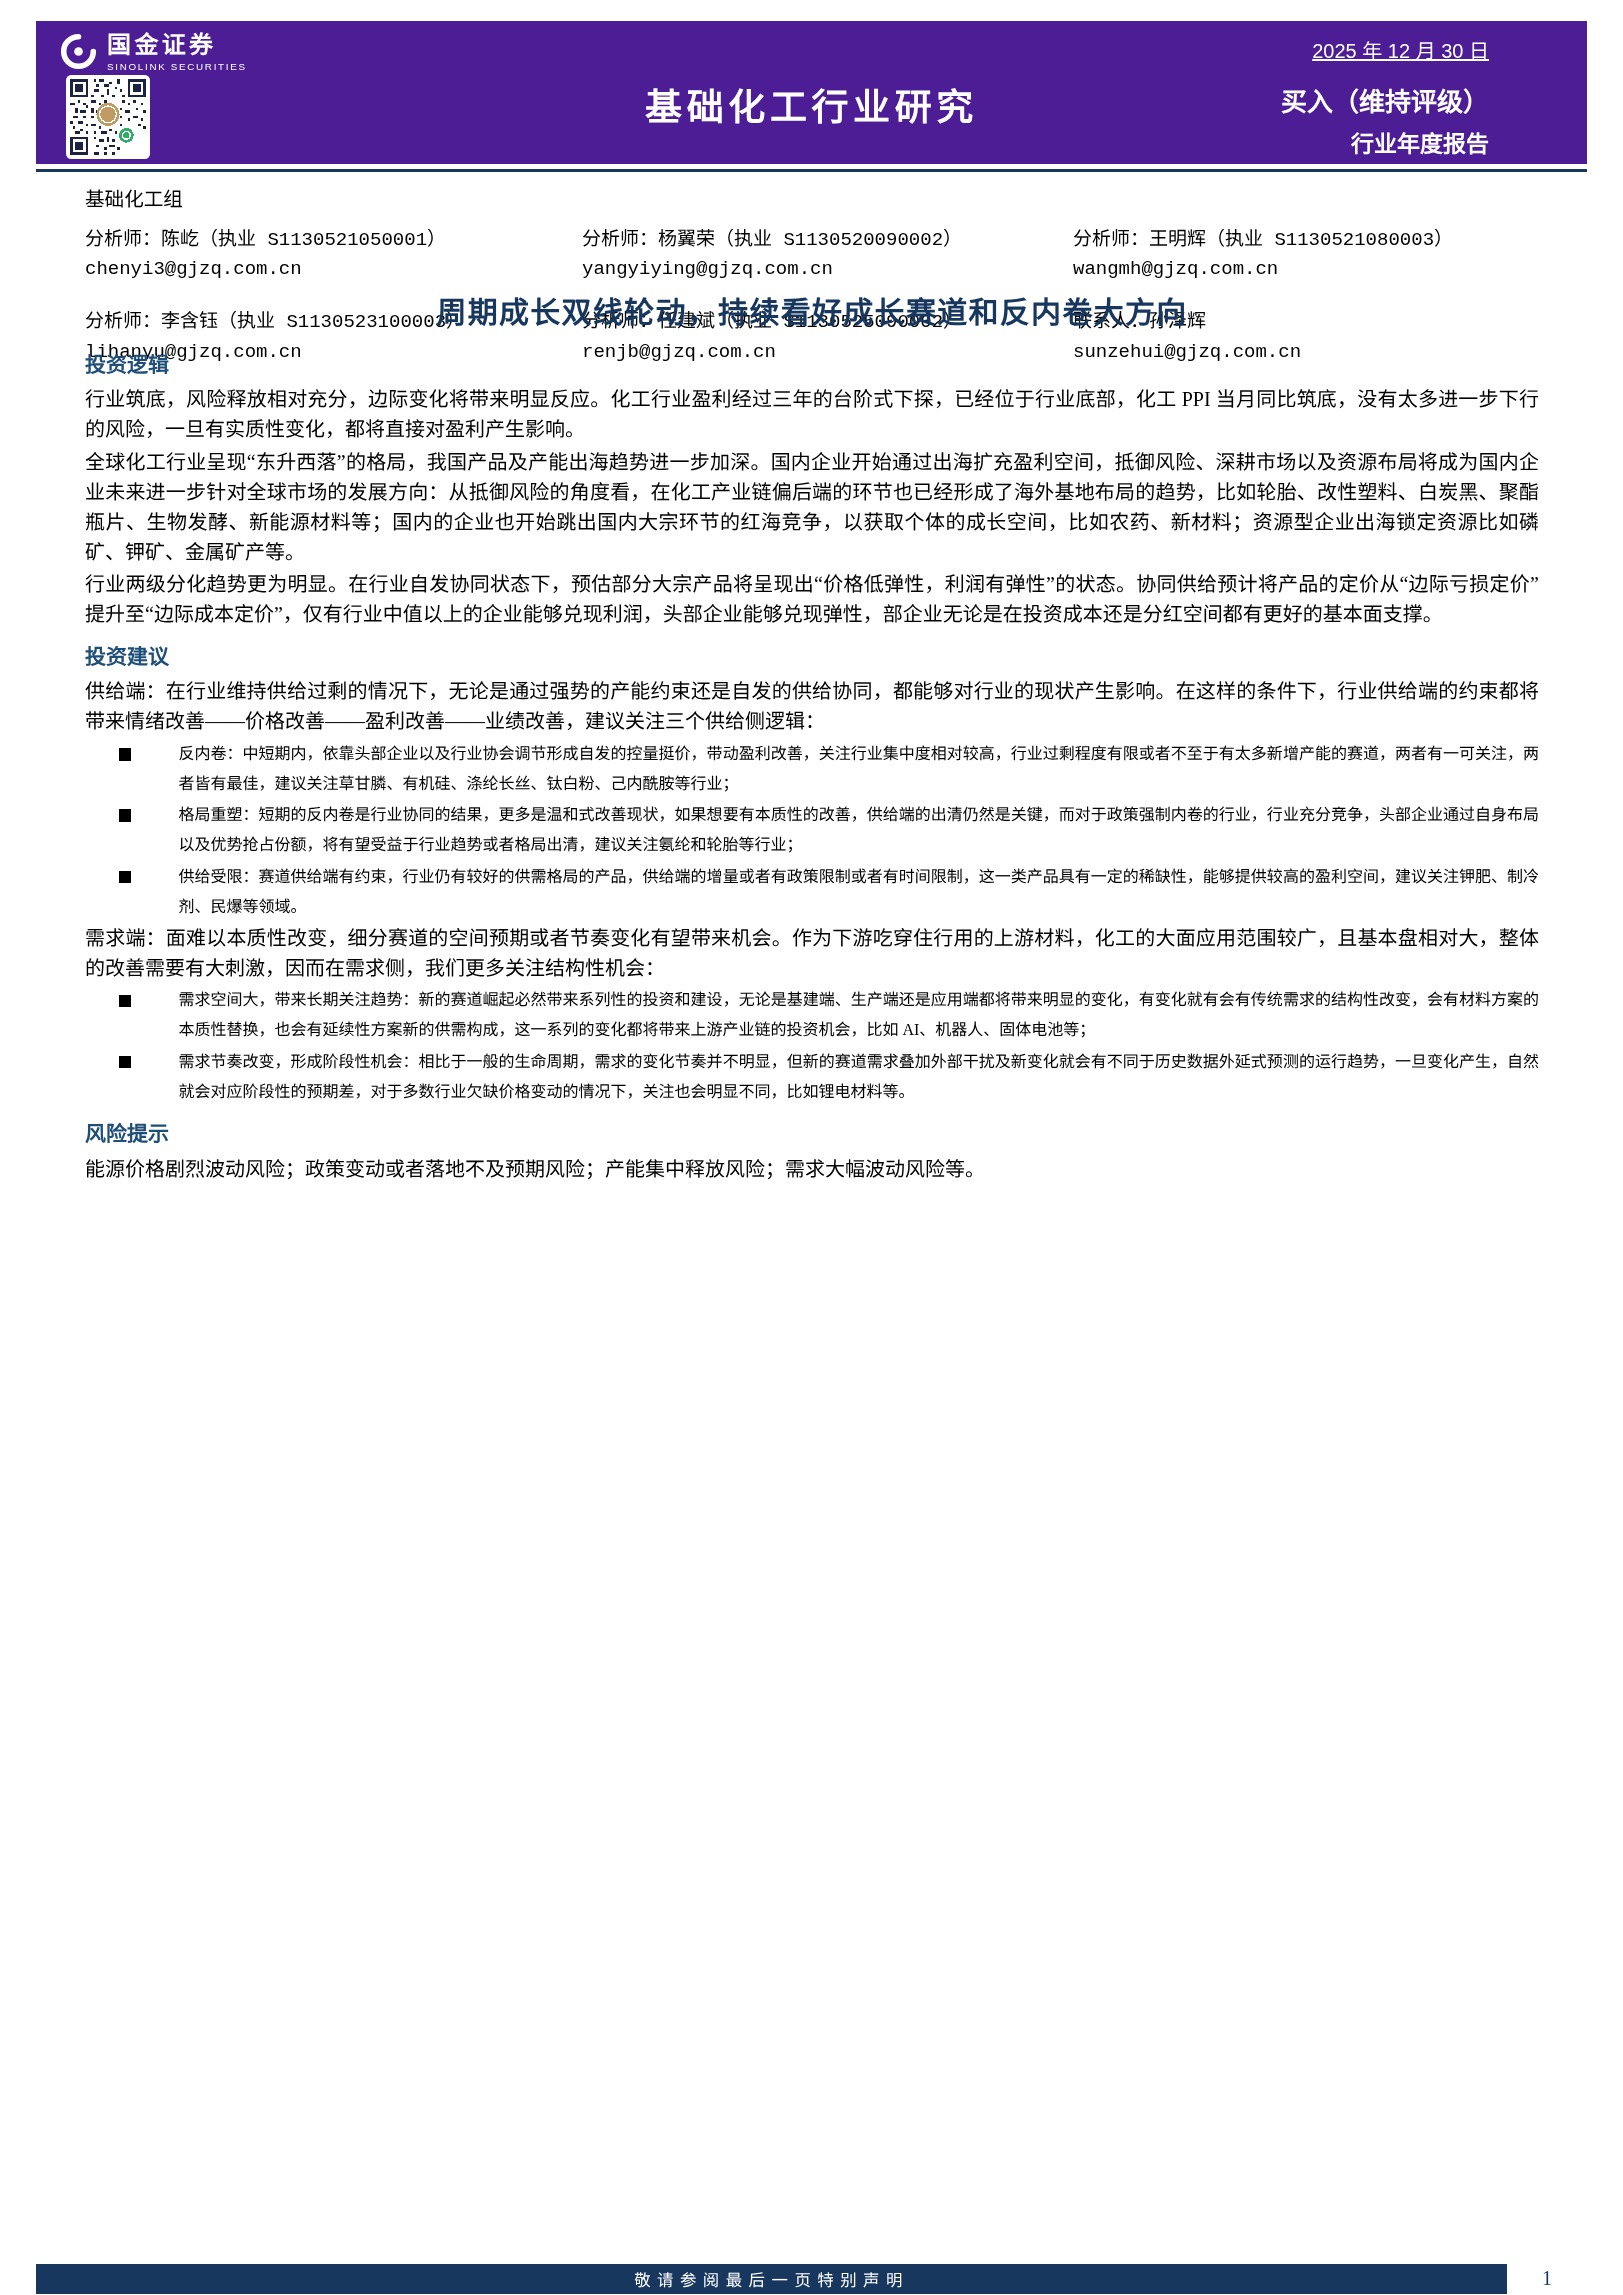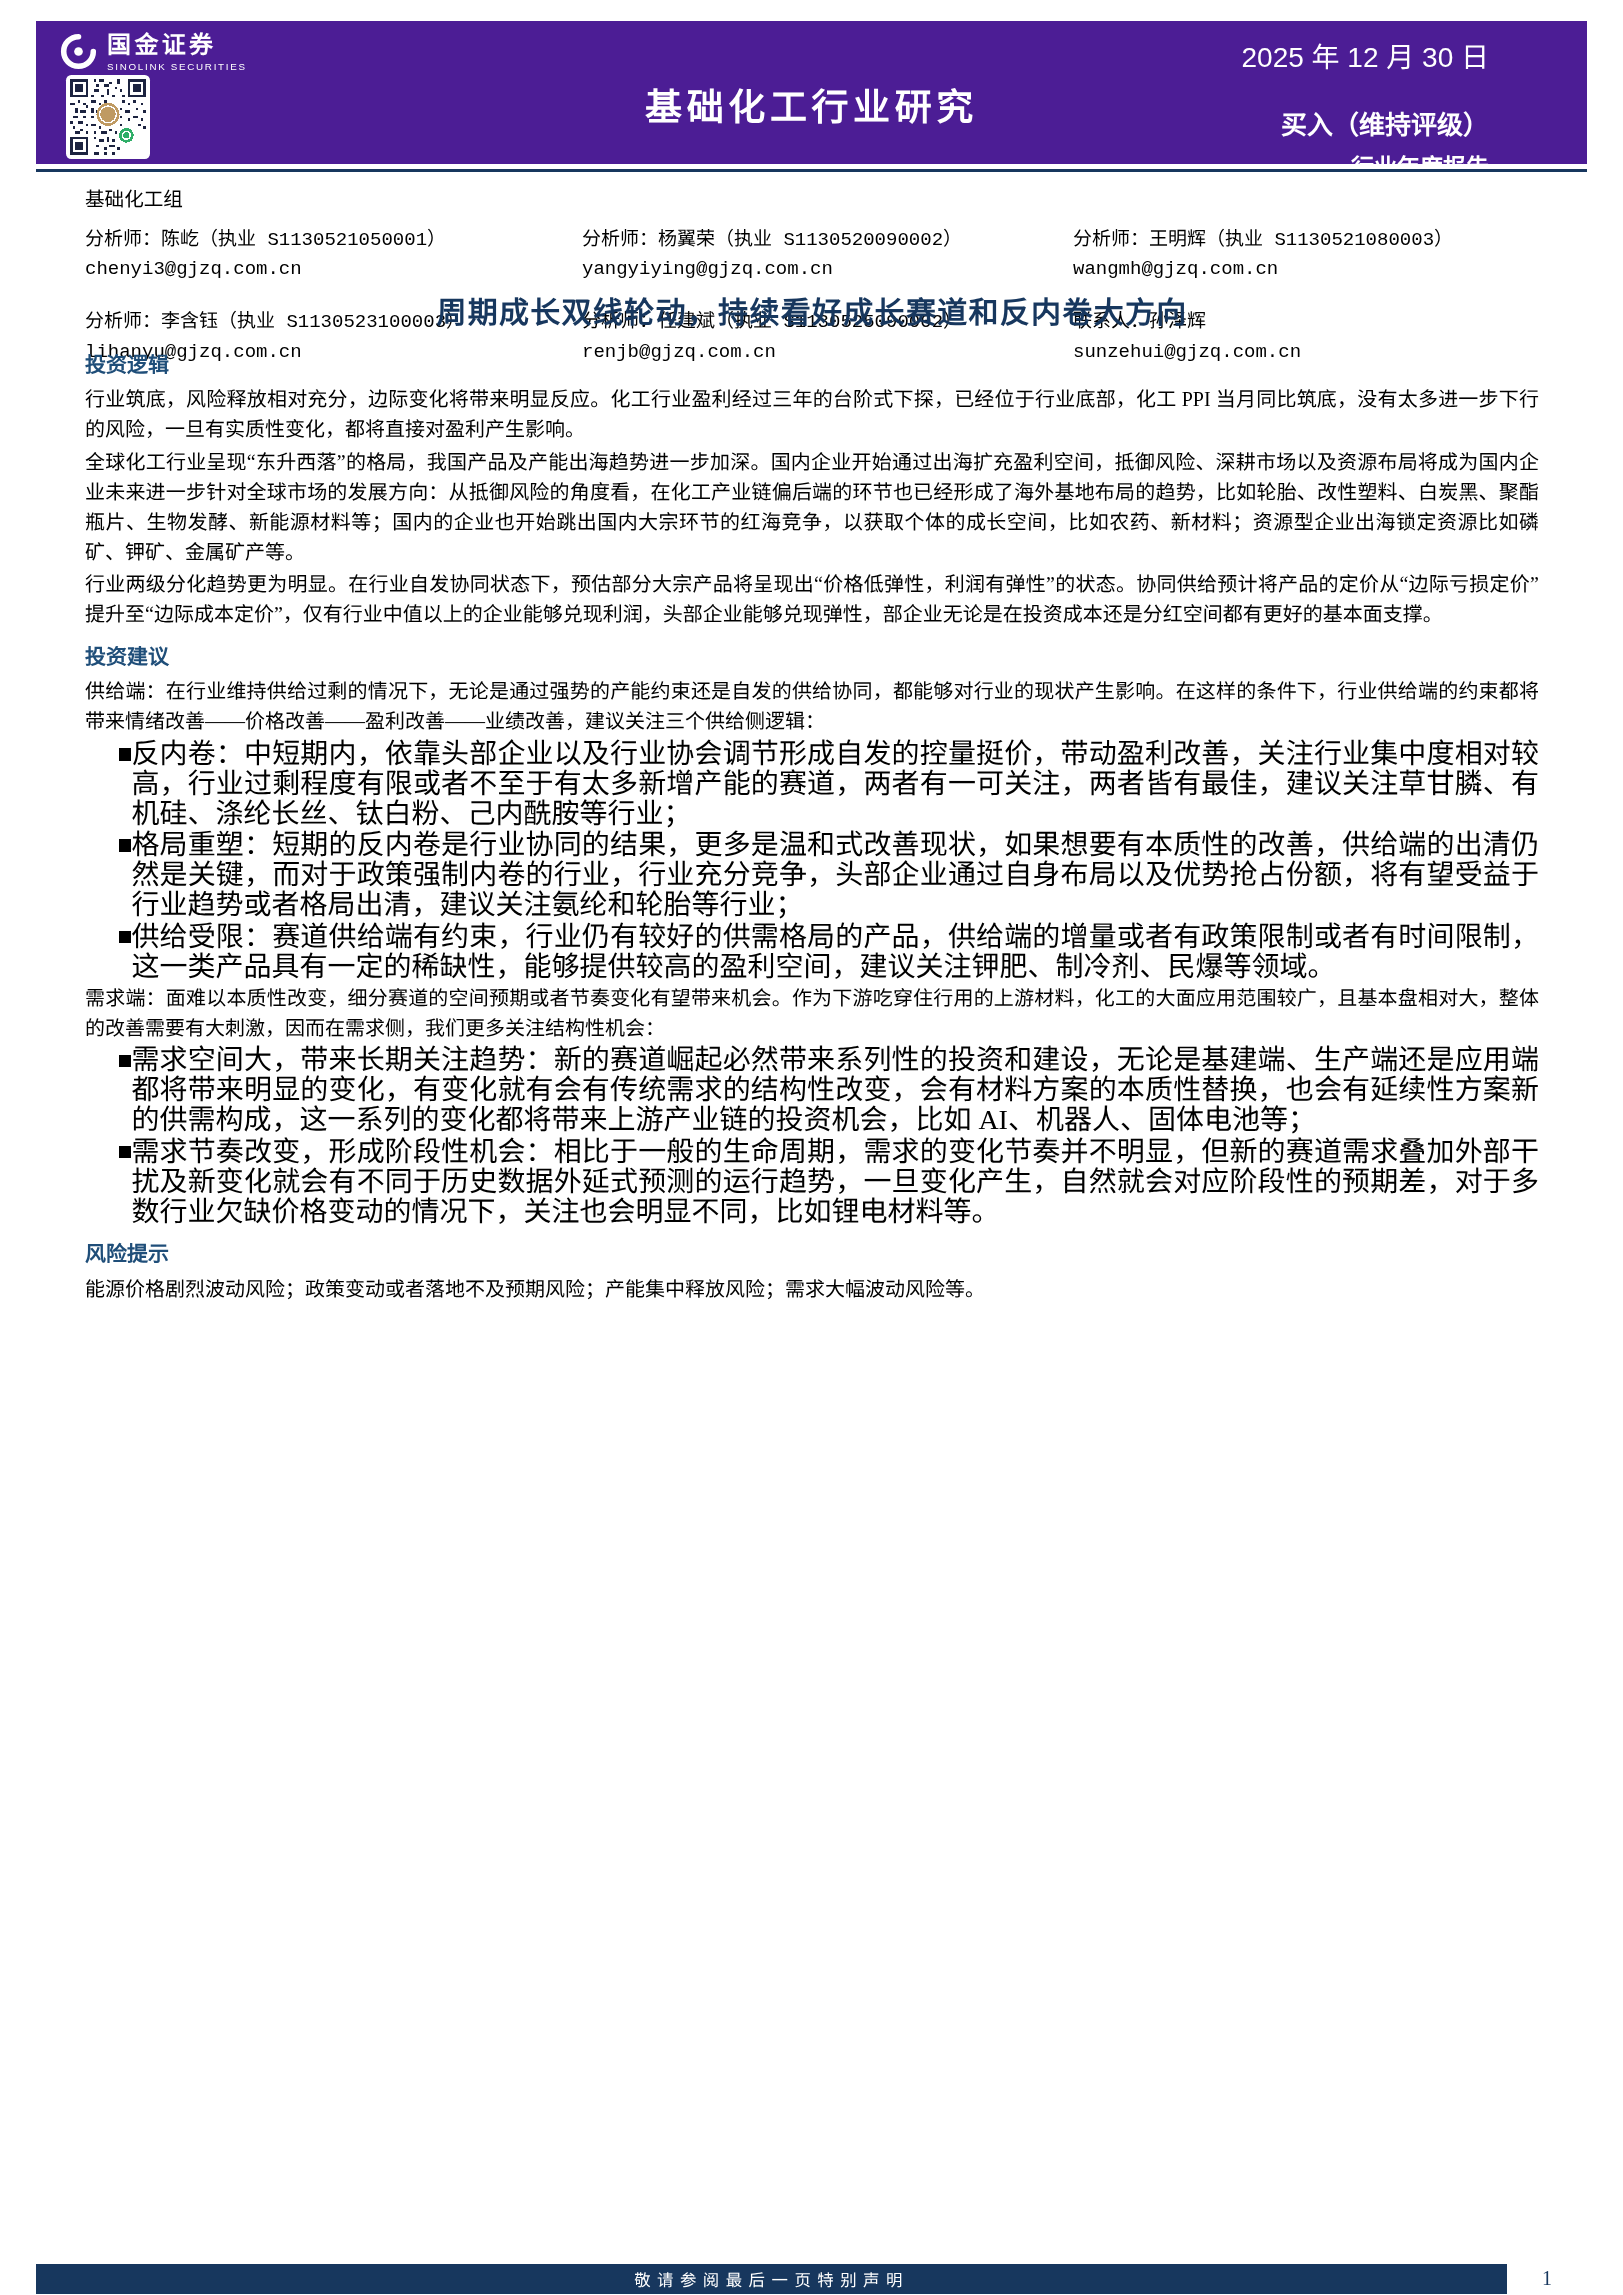--- a/index.html
+++ b/index.html
@@ -23,21 +23,21 @@
   .qr-box {
     position:absolute; left:30px; top:54px; width:84px; height:84px;
     background:#ffffff; border-radius:5.2px; padding:3.9px;
   }
   .doc-title {
     position:absolute; left:0; right:0; top:56px; text-align:center;
     font-family:"Liberation Sans","DejaVu Sans",sans-serif;
     font-size:37px; font-weight:bold; letter-spacing:4.6px;
   }
   .band-right { position:absolute; right:98px; top:14.4px; text-align:right; font-family:"Liberation Sans","DejaVu Sans",sans-serif; }
-  .hdr-date   { font-size:28px; margin-bottom:29px; }
+  .hdr-date   { font-size:20px; margin-bottom:17px;text-decoration:underline; }
   .hdr-rating { font-size:26px; font-weight:bold; margin-bottom:6.5px; }
   .hdr-type   { font-size:23px; font-weight:bold; margin-bottom:8px; }
   .hdr-cat    { font-size:18.3px; }
   .header-rule { position:absolute; left:36px; top:169px; width:1551px; height:2.6px; background:#17375e; }
 
   
   .analysts { position:absolute; left:85px; top:183px; width:1454px;font-family:Liberation Mono, monospace; }
   .analysts-group { font-size:19.6px; margin-bottom:10.5px; }
   .analysts-grid { display:grid; grid-template-columns:497px 491px 1fr; row-gap:25px; }
   .person-role  { font-size:19px; margin-bottom:7.9px; white-space:nowrap; }
@@ -50,21 +50,21 @@
     letter-spacing:1.3px; margin-bottom:15.7px;
   }
   .section-heading {
     font-family:"Liberation Sans","DejaVu Sans",sans-serif;
     font-size:21px; font-weight:bold; color:#1f4e79;
     margin-top:10.5px; margin-bottom:6.5px;
   }
   .para { font-size:20px; line-height:30px; text-align:justify; text-justify:inter-ideograph; margin-bottom:2.6px; }
   .bullet { display:flex; align-items:flex-start; margin:1.3px 0; }
   .bullet-marker { flex:0 0 auto; width:12.4px; height:12.4px; background:#000; margin:9.2px 0 0 34px; }
-  .bullet-text { flex:1; font-size:28px; line-height:30px; text-align:justify; text-justify:inter-ideograph; }
+  .bullet-text { flex:1; font-size:16px; line-height:30px; text-align:justify; text-justify:inter-ideograph; margin-left:47px; }
 
   
   .footer { position:absolute; left:36px; bottom:1.3px; width:1551px; height:30px; display:flex; }
   .footer-band { flex:1; background:#17375e; display:flex; align-items:center; justify-content:center; }
   .footer-disclaimer { color:#ffffff; font-size:16.4px; letter-spacing:6.5px; }
   .footer-pagebox { width:80px; background:#ffffff; display:flex; align-items:center; justify-content:center; }
   .footer-page { color:#17375e; font-size:20px; }
 </style>
 </head>
 <body>

